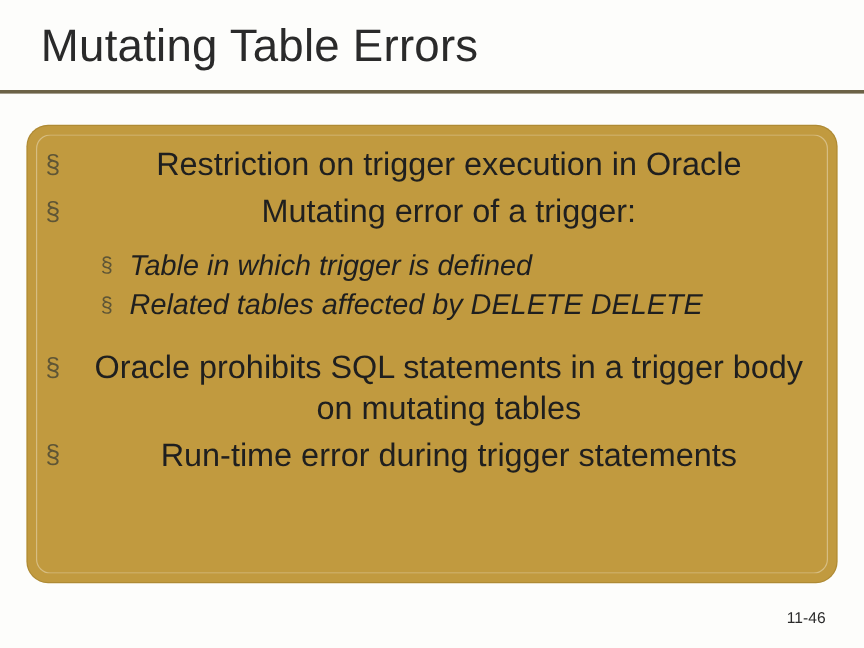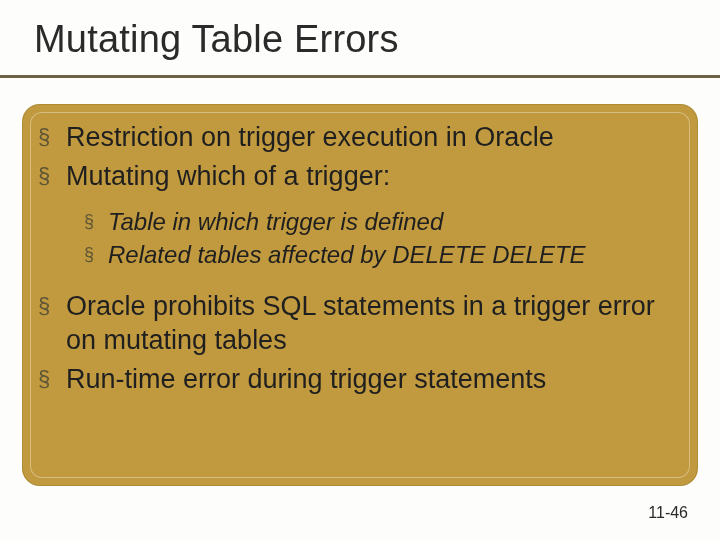--- a/index.html
+++ b/index.html
@@ -68,20 +68,21 @@
   }
   .lvl1 .bullet {
     width: 28px;
     flex: 0 0 28px;
     color: #5e5536;
     font-size: 22px;
     padding-top: 3px;
   }
   .lvl1 .txt {
     flex: 1;
+    text-align: center;
   }
   .lvl2-group {
     margin: 14px 0 18px 46px;
   }
   .lvl2 {
     font-size: 24px;
     line-height: 1.28;
     margin: 2px 0;
     display: flex;
   }
@@ -93,21 +94,21 @@
     padding-top: 3px;
   }
   .lvl2 .txt {
     flex: 1;
     font-style: italic;
   }
   .pageno {
     position: absolute;
     bottom: 18px;
     right: 32px;
-    font-size: 16px;
+    font-size: 13px;
     color: #2a2a2a;
   }
 </style>
 </head>
 <body>
 
 <div class="slide">
 
   <div class="title-area">
     <h1 class="title">Mutating Table Errors</h1>
@@ -119,37 +120,37 @@
   </div>
 
   <div class="content">
 
     <div class="lvl1">
       <span class="bullet">§</span>
       <span class="txt">Restriction on trigger execution in Oracle</span>
     </div>
     <div class="lvl1">
       <span class="bullet">§</span>
-      <span class="txt">Mutating which of a trigger:</span>
+      <span class="txt">Mutating error of a trigger:</span>
     </div>
 
     <div class="lvl2-group">
       <div class="lvl2">
         <span class="bullet">§</span>
         <span class="txt">Table in which trigger is defined</span>
       </div>
       <div class="lvl2">
         <span class="bullet">§</span>
         <span class="txt">Related tables affected by DELETE DELETE</span>
       </div>
     </div>
 
     <div class="lvl1">
       <span class="bullet">§</span>
-      <span class="txt">Oracle prohibits SQL statements in a trigger error on mutating tables</span>
+      <span class="txt">Oracle prohibits SQL statements in a trigger body on mutating tables</span>
     </div>
     <div class="lvl1">
       <span class="bullet">§</span>
       <span class="txt">Run-time error during trigger statements</span>
     </div>
 
   </div>
 
   <div class="pageno">11-46</div>
 

